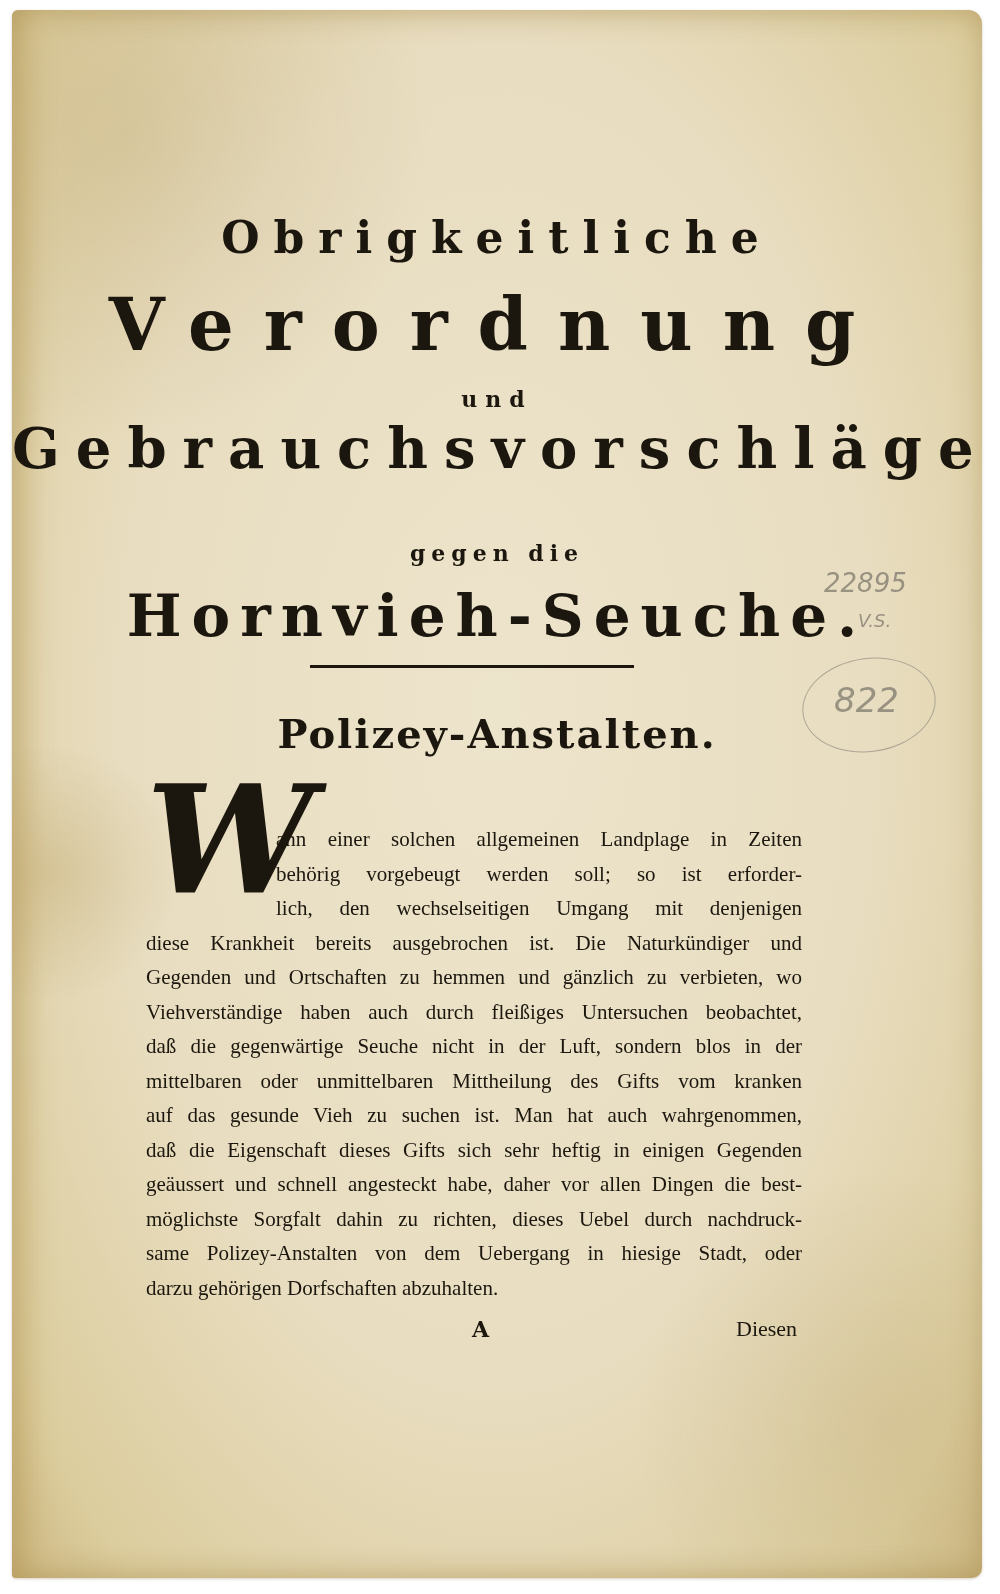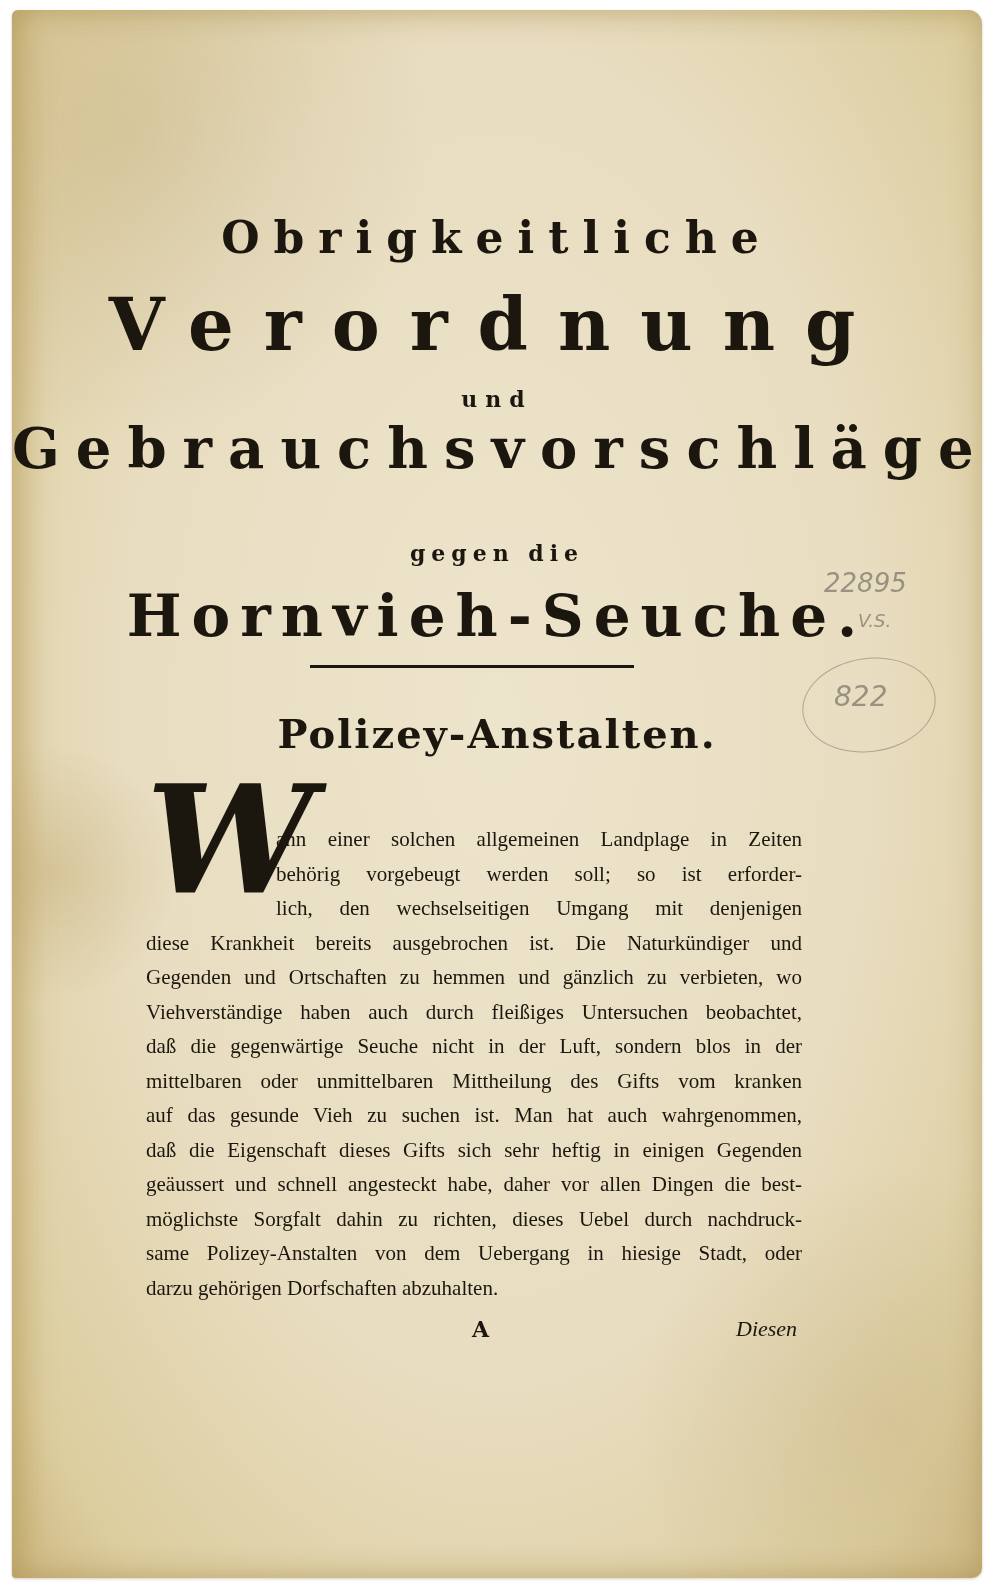--- a/index.html
+++ b/index.html
@@ -101,21 +101,20 @@
       font-size: 22px;
       color: #1c170e;
     }
     .catchword {
       position: absolute;
       top: 1306px;
       left: 724px;
       font-family: "Liberation Serif", serif;
       font-size: 22px;
       color: #1c170e;
-      font-style: italic;
     }
     .pencil {
       position: absolute;
       color: #8b8577;
       font-family: "DejaVu Sans", sans-serif;
       font-style: italic;
       opacity: 0.85;
     }
     .pencil.num { left: 812px; top: 558px; font-size: 26px; }
     .pencil.vs { left: 846px; top: 600px; font-size: 18px; }
@@ -124,21 +123,21 @@
       left: 790px;
       top: 648px;
       width: 132px;
       height: 92px;
       border: 1.5px solid #9e978a;
       border-radius: 50%;
       transform: rotate(-8deg);
       opacity: 0.8;
     }
     .pencil.oval-num {
-      left: 822px; top: 670px; font-size: 28px;
+      left: 822px; top: 670px; font-size: 34px;
     }
   </style>
 </head>
 <body>
 
 <div class="page">
 
   <div class="ink t1">Obrigkeitliche</div>
   <div class="ink t2">Verordnung</div>
   <div class="ink t3">und</div>

